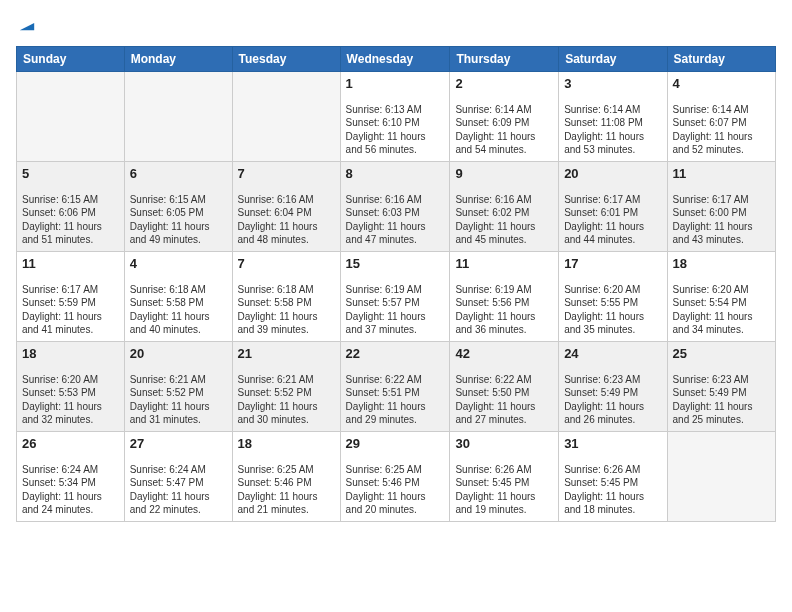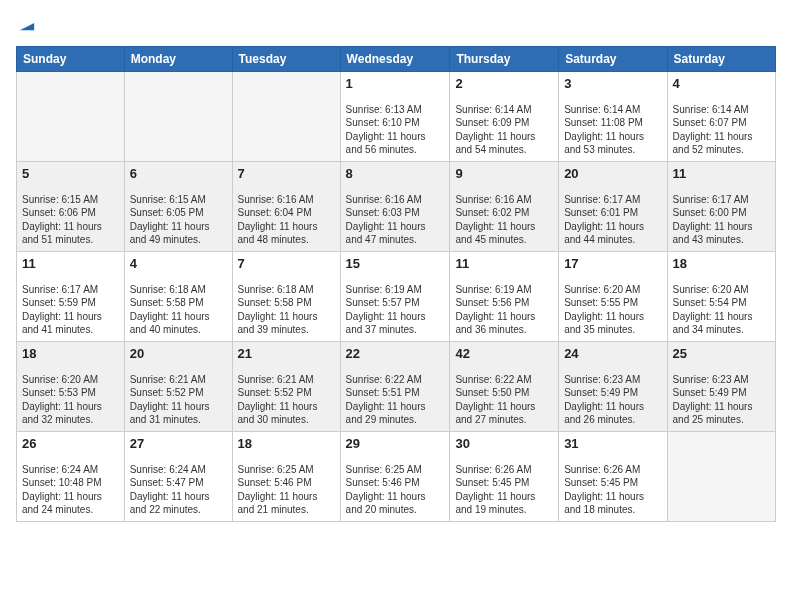--- a/index.html
+++ b/index.html
@@ -295,21 +295,21 @@
             <span class="day-num">25</span>
             <div class="day-info">Sunrise: 6:23 AM
 Sunset: 5:49 PM
 Daylight: 11 hours and 25 minutes.</div>
           </td>
         </tr>
         <tr>
           <td>
             <span class="day-num">26</span>
             <div class="day-info">Sunrise: 6:24 AM
-Sunset: 10:48 PM
+Sunset: 5:34 PM
 Daylight: 11 hours and 24 minutes.</div>
           </td>
           <td>
             <span class="day-num">27</span>
             <div class="day-info">Sunrise: 6:24 AM
 Sunset: 5:47 PM
 Daylight: 11 hours and 22 minutes.</div>
           </td>
           <td>
             <span class="day-num">18</span>

